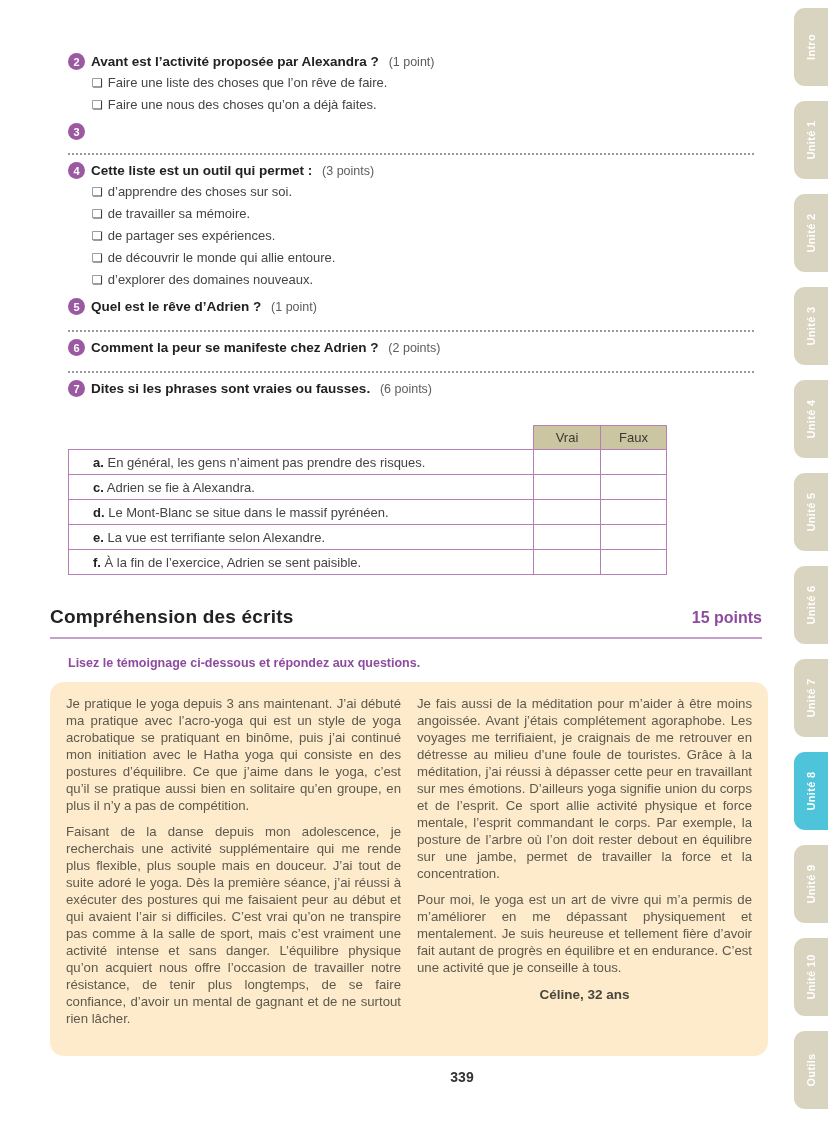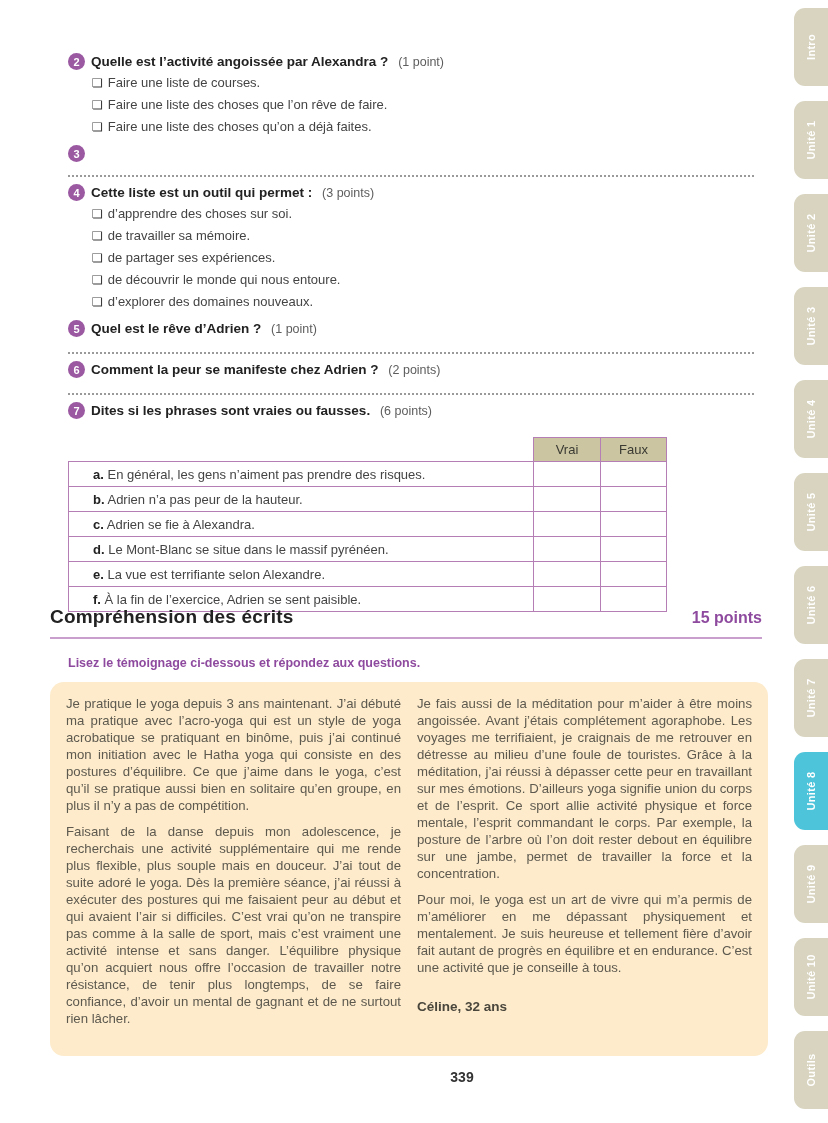--- a/index.html
+++ b/index.html
@@ -19,21 +19,21 @@
     background: #9b59a2; color: #fff; font-weight: bold; font-size: 11px;
     display: flex; align-items: center; justify-content: center; margin-right: 6px; margin-top: 1px;
   }
   .q-text { font-weight: bold; color: #222; font-size: 13.5px; }
   .q-points { color: #5d5d5d; font-size: 12.5px; font-weight: normal; margin-left: 6px; }
   .option { padding-left: 24px; line-height: 21px; font-size: 13px; color: #444; }
   .checkbox-glyph { margin-right: 5px; color: #3c3c3c; font-size: 12px; }
   .dotted-line { border-bottom: 2px dotted #9a9a9a; height: 1px; margin: 13px 0 6px 0; }
 
   
-  table.tf { border-collapse: collapse; margin-top: 16px; width: 598px; table-layout: fixed; }
+  table.tf { border-collapse: collapse; margin-top: 26px; width: 598px; table-layout: fixed; }
   table.tf td, table.tf th { border: 1px solid #b57fb5; font-size: 13px; }
   table.tf .no-border { border: none; background: transparent; }
   table.tf th.tf-head {
     background: #cbc5a2; color: #3a3a32; font-weight: normal;
     height: 24px; text-align: center; font-size: 13px;
   }
   table.tf td.statement { padding: 4px 24px; height: 25px; color: #444; }
   table.tf td.statement b { color: #222; }
   table.tf td.answer-cell { background: #fff; }
   .col-st { width: 465px; } .col-v { width: 67px; } .col-f { width: 66px; }
@@ -52,21 +52,21 @@
   }
 
   
   .passage-box {
     position: absolute; left: 50px; top: 682px; width: 718px; height: 374px;
     background: #fdebcb; border-radius: 14px; padding: 13px 16px;
     display: flex; gap: 16px;
   }
   .passage-col { flex: 1; font-size: 13.2px; line-height: 17px; color: #5d594f; text-align: justify; }
   .passage-col p { margin-bottom: 9px; }
-  .signature { text-align: left; font-weight: bold; color: #4a463c; margin-top: 22px; font-size: 13.5px; }
+  .signature { text-align: center; font-weight: bold; color: #4a463c; margin-top: 10px; font-size: 13.5px; }
 
   
   .page-number {
     position: absolute; left: 0; top: 1069px; width: 828px; text-align: center;
     font-weight: bold; font-size: 14px; color: #333; margin-left: 48px;
   }
 
   
   .tabs {
     position: absolute; right: 0; top: 0; height: 1123px; width: 40px;
@@ -85,44 +85,43 @@
 </head>
 <body>
 
 <div class="page">
 
   <div class="content">
 
     <div class="q-line">
       <div class="q-num">2</div>
       <div class="q-text">
-        <span>Quelle est l’activité angoissée par Alexandra ?</span>
+        <span>Avant est l’activité proposée par Alexandra ?</span>
         <span class="q-points">(1 point)</span>
       </div>
     </div>
-    <div class="option"><span class="checkbox-glyph">❏</span><span>Faire une liste de courses.</span></div>
     <div class="option"><span class="checkbox-glyph">❏</span><span>Faire une liste des choses que l’on rêve de faire.</span></div>
-    <div class="option"><span class="checkbox-glyph">❏</span><span>Faire une liste des choses qu’on a déjà faites.</span></div>
+    <div class="option"><span class="checkbox-glyph">❏</span><span>Faire une nous des choses qu’on a déjà faites.</span></div>
 
     <div class="q-line">
       <div class="q-num">3</div>
     </div>
     <div class="dotted-line"></div>
 
     <div class="q-line">
       <div class="q-num">4</div>
       <div class="q-text">
         <span>Cette liste est un outil qui permet :</span>
         <span class="q-points">(3 points)</span>
       </div>
     </div>
     <div class="option"><span class="checkbox-glyph">❏</span><span>d’apprendre des choses sur soi.</span></div>
     <div class="option"><span class="checkbox-glyph">❏</span><span>de travailler sa mémoire.</span></div>
     <div class="option"><span class="checkbox-glyph">❏</span><span>de partager ses expériences.</span></div>
-    <div class="option"><span class="checkbox-glyph">❏</span><span>de découvrir le monde qui nous entoure.</span></div>
+    <div class="option"><span class="checkbox-glyph">❏</span><span>de découvrir le monde qui allie entoure.</span></div>
     <div class="option"><span class="checkbox-glyph">❏</span><span>d’explorer des domaines nouveaux.</span></div>
 
     <div class="q-line">
       <div class="q-num">5</div>
       <div class="q-text">
         <span>Quel est le rêve d’Adrien ?</span>
         <span class="q-points">(1 point)</span>
       </div>
     </div>
     <div class="dotted-line"></div>
@@ -155,25 +154,20 @@
         <th class="no-border"></th>
         <th class="tf-head">Vrai</th>
         <th class="tf-head">Faux</th>
       </tr>
       <tr>
         <td class="statement"><b>a.</b> <span>En général, les gens n’aiment pas prendre des risques.</span></td>
         <td class="answer-cell"></td>
         <td class="answer-cell"></td>
       </tr>
       <tr>
-        <td class="statement"><b>b.</b> <span>Adrien n’a pas peur de la hauteur.</span></td>
-        <td class="answer-cell"></td>
-        <td class="answer-cell"></td>
-      </tr>
-      <tr>
         <td class="statement"><b>c.</b> <span>Adrien se fie à Alexandra.</span></td>
         <td class="answer-cell"></td>
         <td class="answer-cell"></td>
       </tr>
       <tr>
         <td class="statement"><b>d.</b> <span>Le Mont-Blanc se situe dans le massif pyrénéen.</span></td>
         <td class="answer-cell"></td>
         <td class="answer-cell"></td>
       </tr>
       <tr>

